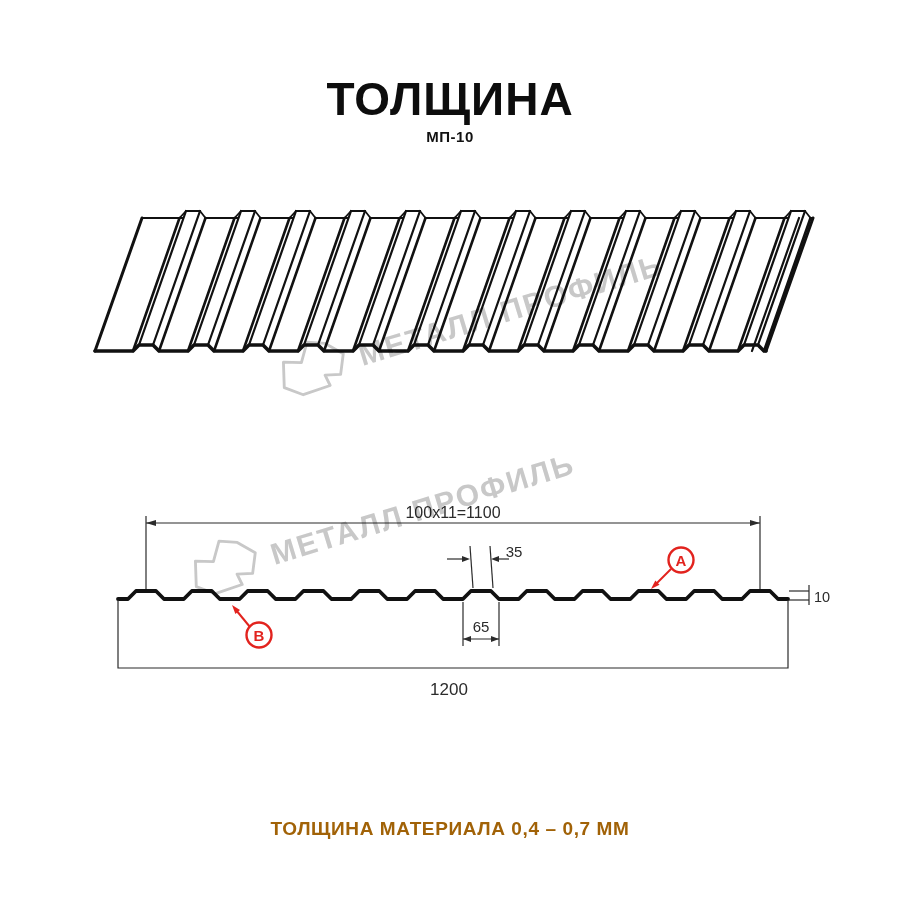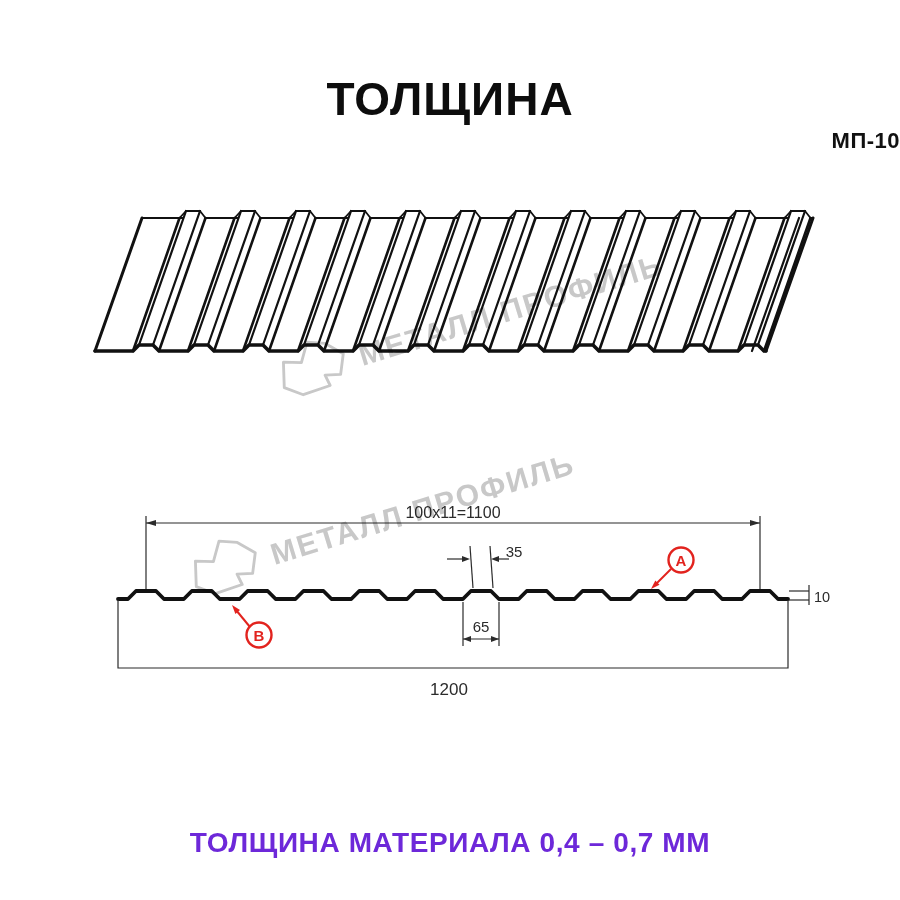--- a/index.html
+++ b/index.html
@@ -12,26 +12,26 @@
   .canvas{
     position:relative;width:900px;height:900px;margin:0 auto;
     background:#fff;overflow:hidden;
     font-family:"Liberation Sans",sans-serif;color:#1a1a1a;
   }
   .page-title{
     position:absolute;left:0;top:72px;width:100%;text-align:center;
     font-size:46px;font-weight:700;letter-spacing:1px;color:#0d0d0d;
   }
   .page-subtitle{
-    position:absolute;left:0;top:128px;width:100%;text-align:right;
-    font-size:22px;font-weight:700;letter-spacing:.5px;color:#111;
+    position:absolute;left:0;top:128px;width:100%;text-align:center;
+    font-size:15px;font-weight:700;letter-spacing:.5px;color:#111;
   }
   .footer-note{
     position:absolute;left:0;top:818px;width:100%;text-align:center;
-    font-size:28px;font-weight:700;letter-spacing:.6px;color:#6d28d9;margin-top:9px;
+    font-size:19px;font-weight:700;letter-spacing:.6px;color:#a16207;
   }
   svg.draw{position:absolute;left:0;top:0;width:900px;height:900px;z-index:1;}
   .ln{stroke:var(--line);fill:none;}
   .dimln{stroke:var(--dim);stroke-width:1.2;fill:none;}
   .dimarrow{fill:var(--dim);stroke:none;}
   .dimtxt{fill:var(--dim);font-family:"Liberation Sans",sans-serif;}
   .red-stroke{stroke:var(--accent);fill:none;}
   .red-fill{fill:var(--accent);stroke:none;}
   .red-letter{fill:var(--accent);font-weight:700;font-size:15px;
     font-family:"Liberation Sans",sans-serif;}

